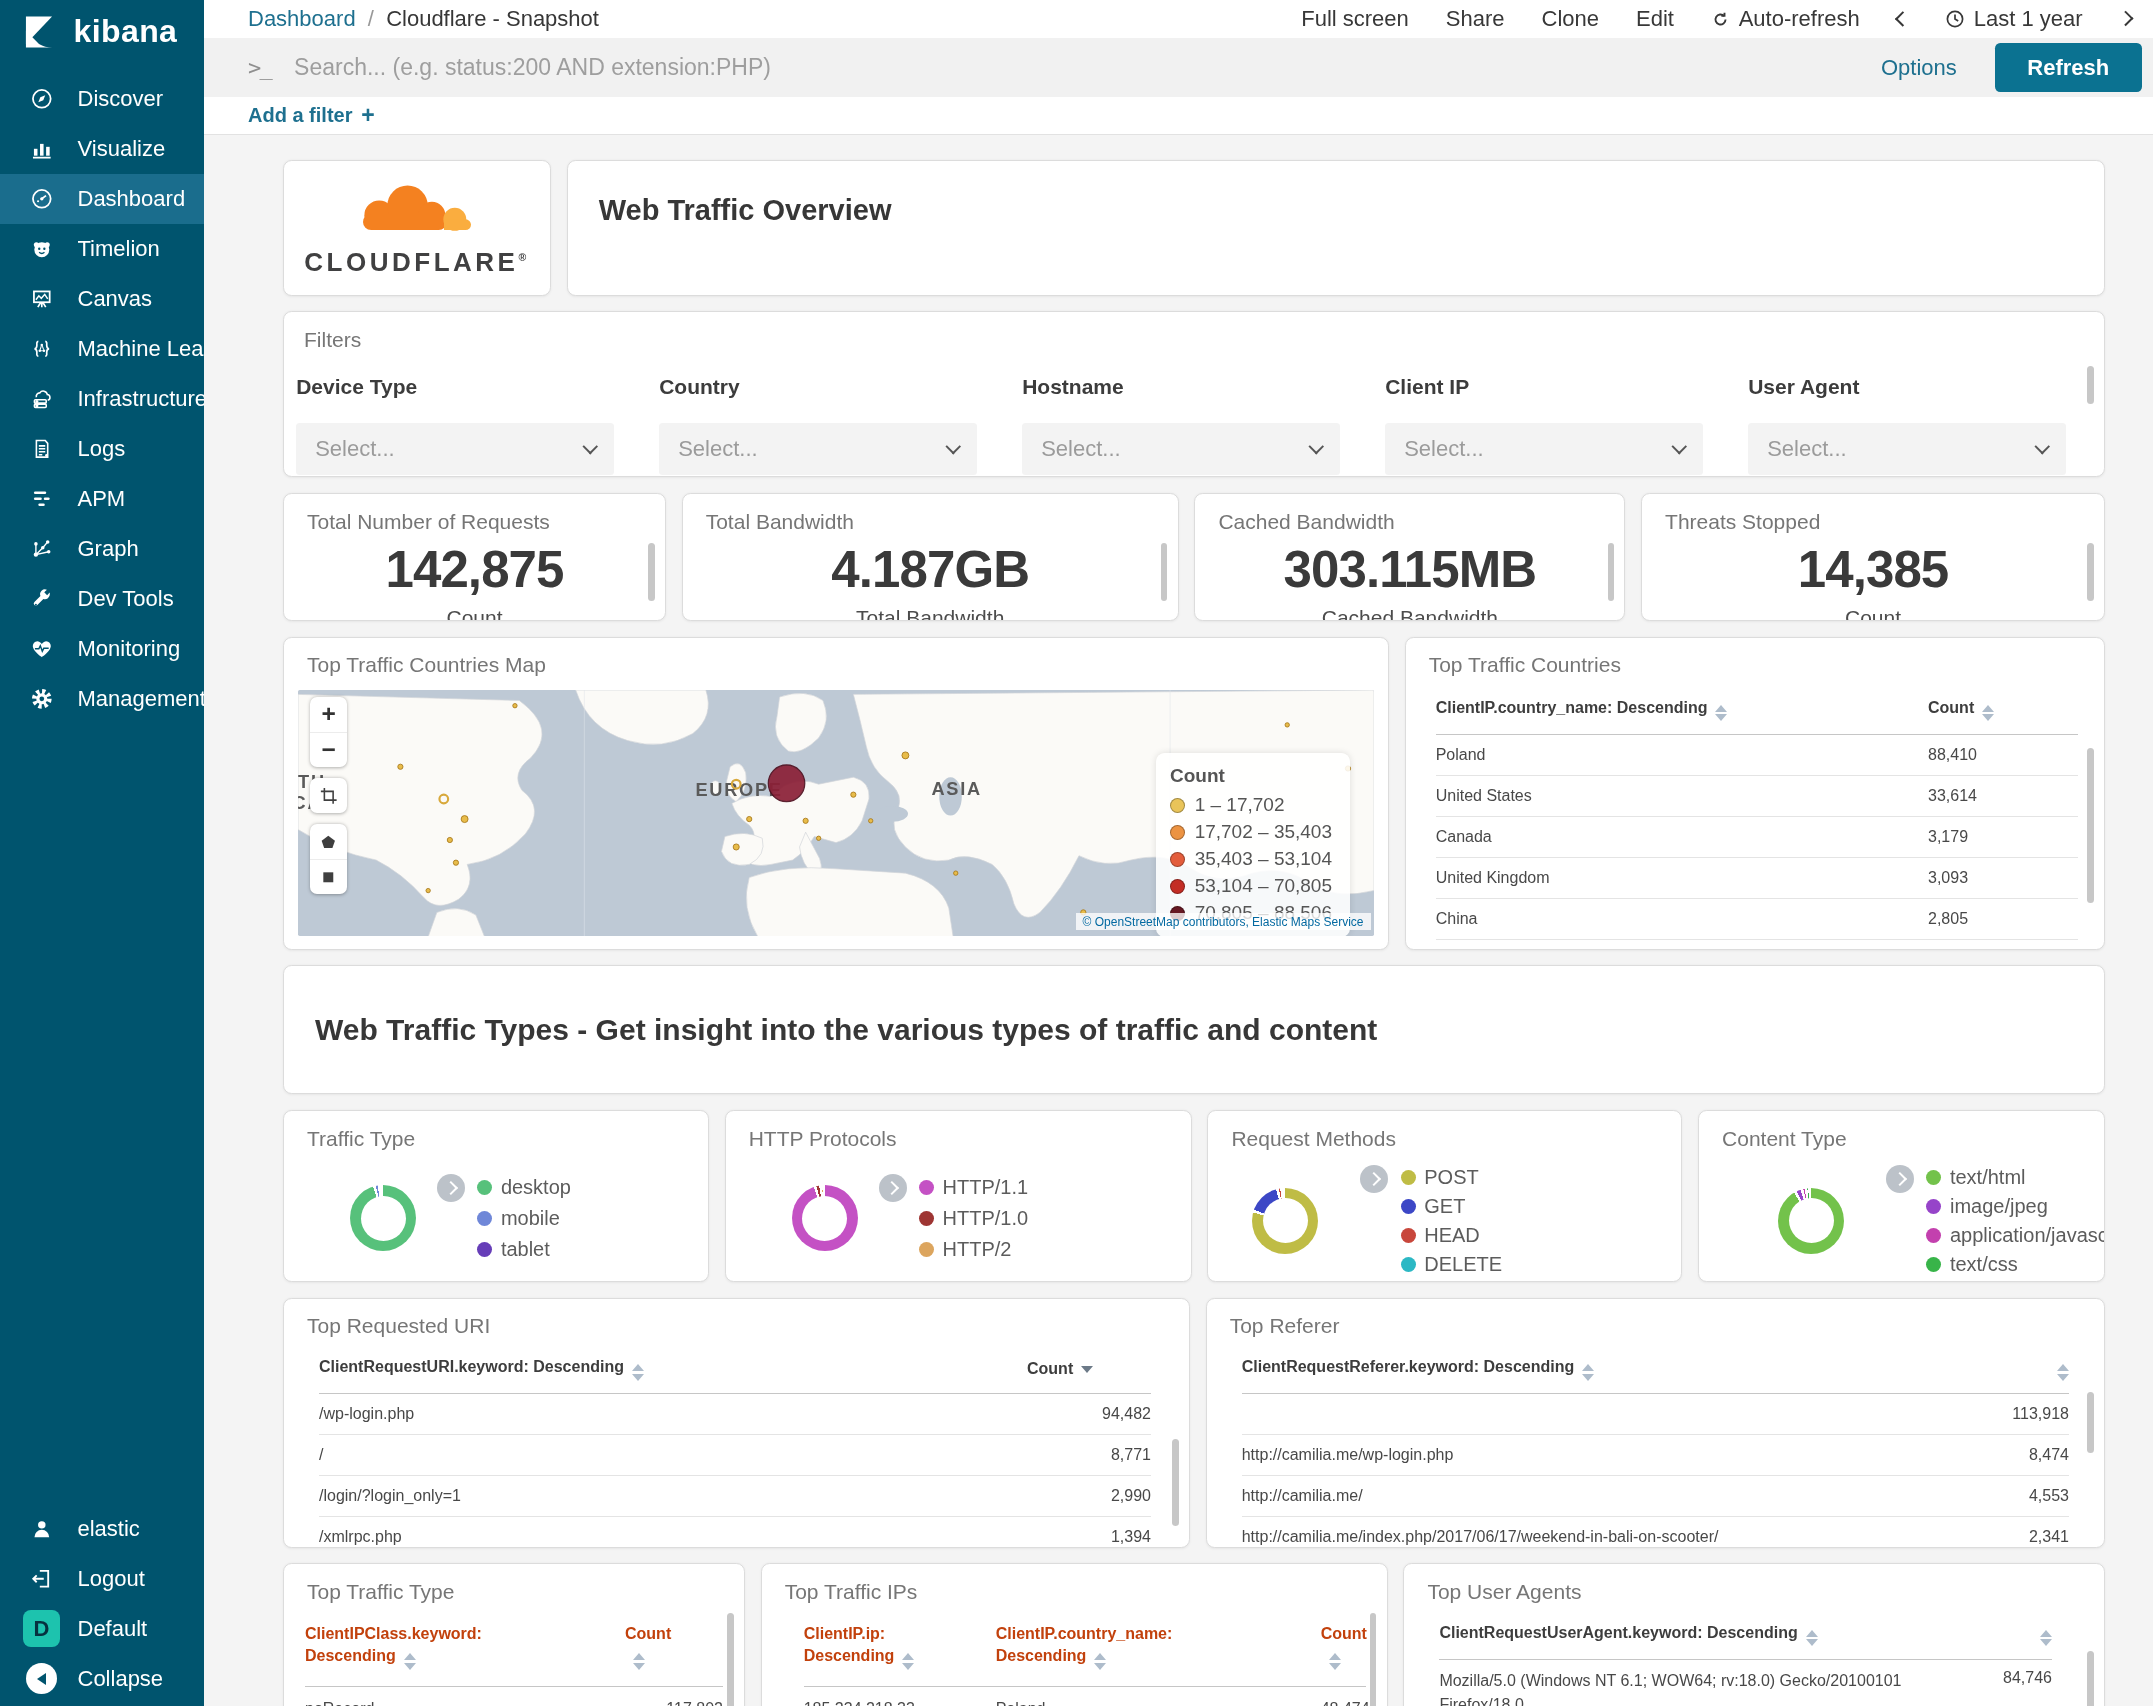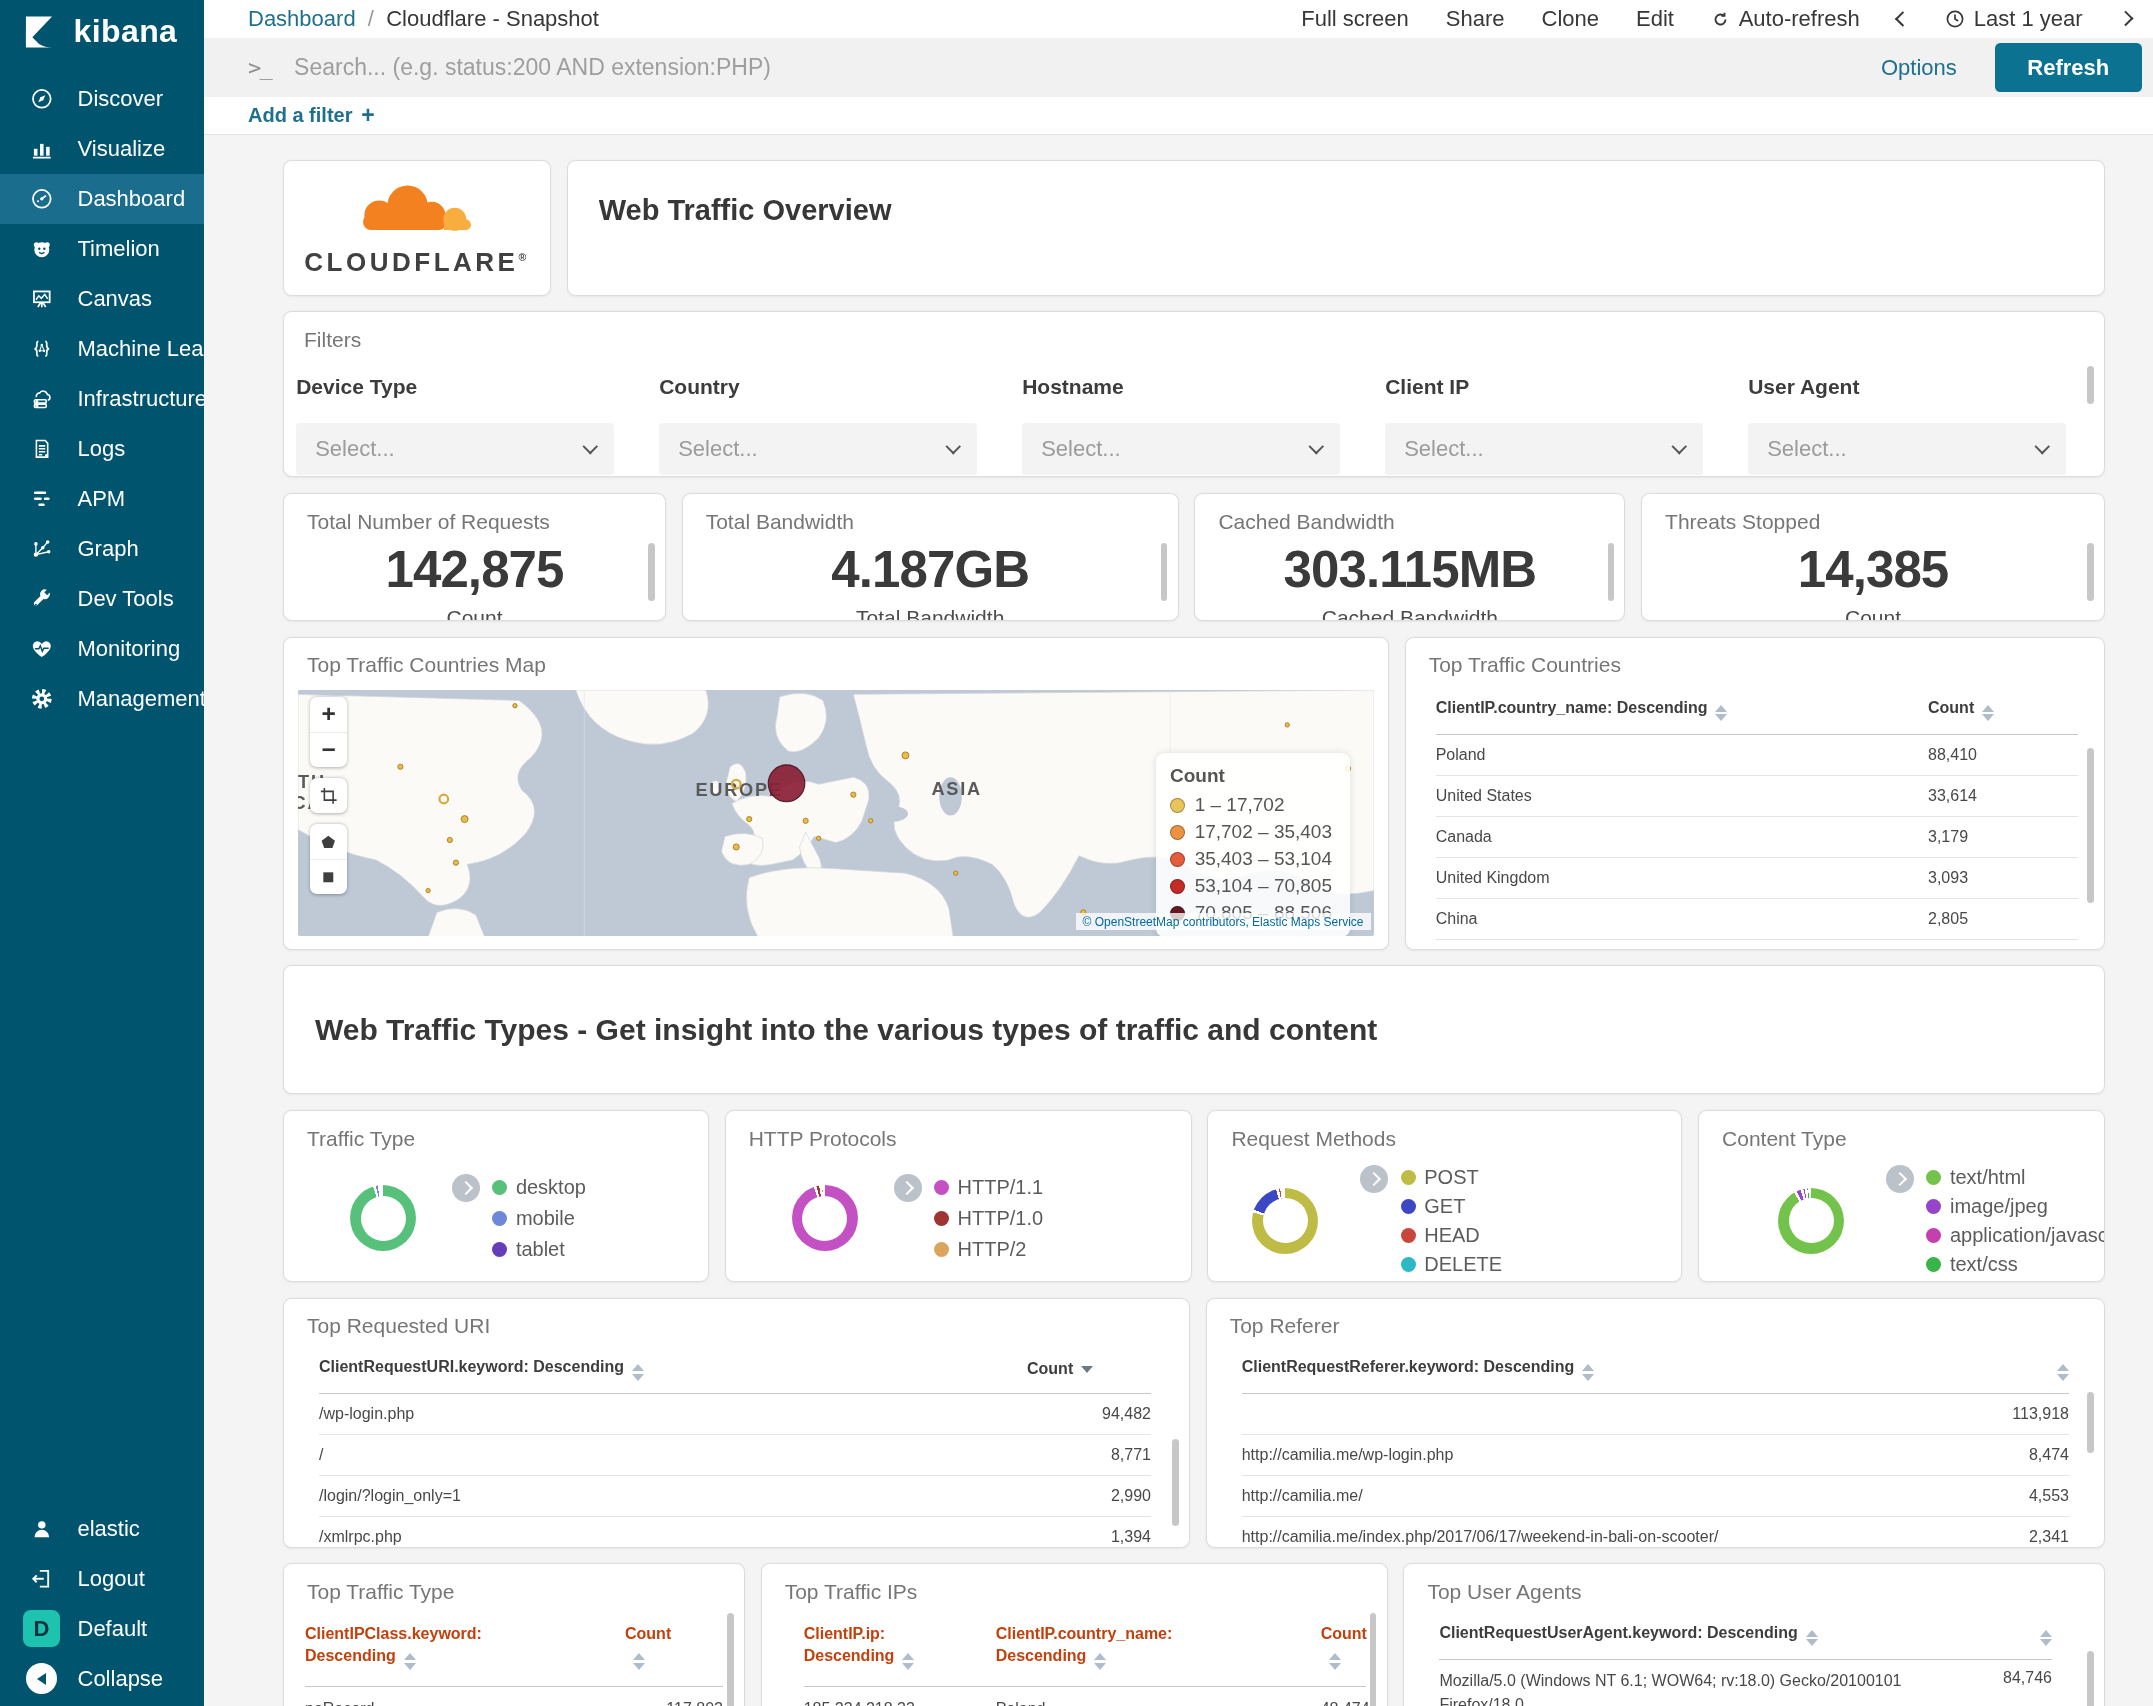--- a/index.html
+++ b/index.html
@@ -101,21 +101,21 @@
   .sort b{display:block;width:0;height:0;border-left:6.1px solid transparent;border-right:6.1px solid transparent}
   .sort .u{border-bottom:7px solid #aebccb}
   .sort .d{border-top:7px solid #aebccb}
   .sort .d.on{border-top-color:#6c7a88}
   .cellwrap{overflow:hidden;text-overflow:ellipsis;white-space:nowrap;padding-right:17.5px}
   .ua-term{white-space:normal;line-height:1.5;padding:8.7px 17.5px 8.7px 0}
   .ua-row{height:auto;min-height:84px;align-items:start}
   .ua-row .num-r{padding-top:8.7px}
 
   
-  .dwrap{display:flex;align-items:center;padding:21px 0 0 66px;gap:36px}
+  .dwrap{display:flex;align-items:center;padding:21px 0 0 66px;gap:21px}
   .dwrap.tight{padding-left:44px;gap:42px}
   .donut{width:66px;height:66px;border-radius:50%;position:relative;flex-shrink:0}
   .donut::after{content:"";position:absolute;inset:10.5px;background:#fff;border-radius:50%}
   .dlegend{display:flex;gap:12.2px;align-items:flex-start}
   .cgo{width:28px;height:28px;border-radius:50%;background:#bcc2c9;position:relative;flex-shrink:0;margin-top:2.6px;cursor:pointer}
   .cgo::after{content:"";position:absolute;left:8.7px;top:8.7px;width:7.9px;height:7.9px;border-top:2.6px solid #fff;border-right:2.6px solid #fff;transform:rotate(45deg)}
   .litem{display:flex;align-items:center;gap:8.7px;height:31px;font-size:20px;color:#5c5c5c;white-space:nowrap}
   .litem.c4{height:29px}
   .ldot{width:15px;height:15px;border-radius:50%;flex-shrink:0}
 

